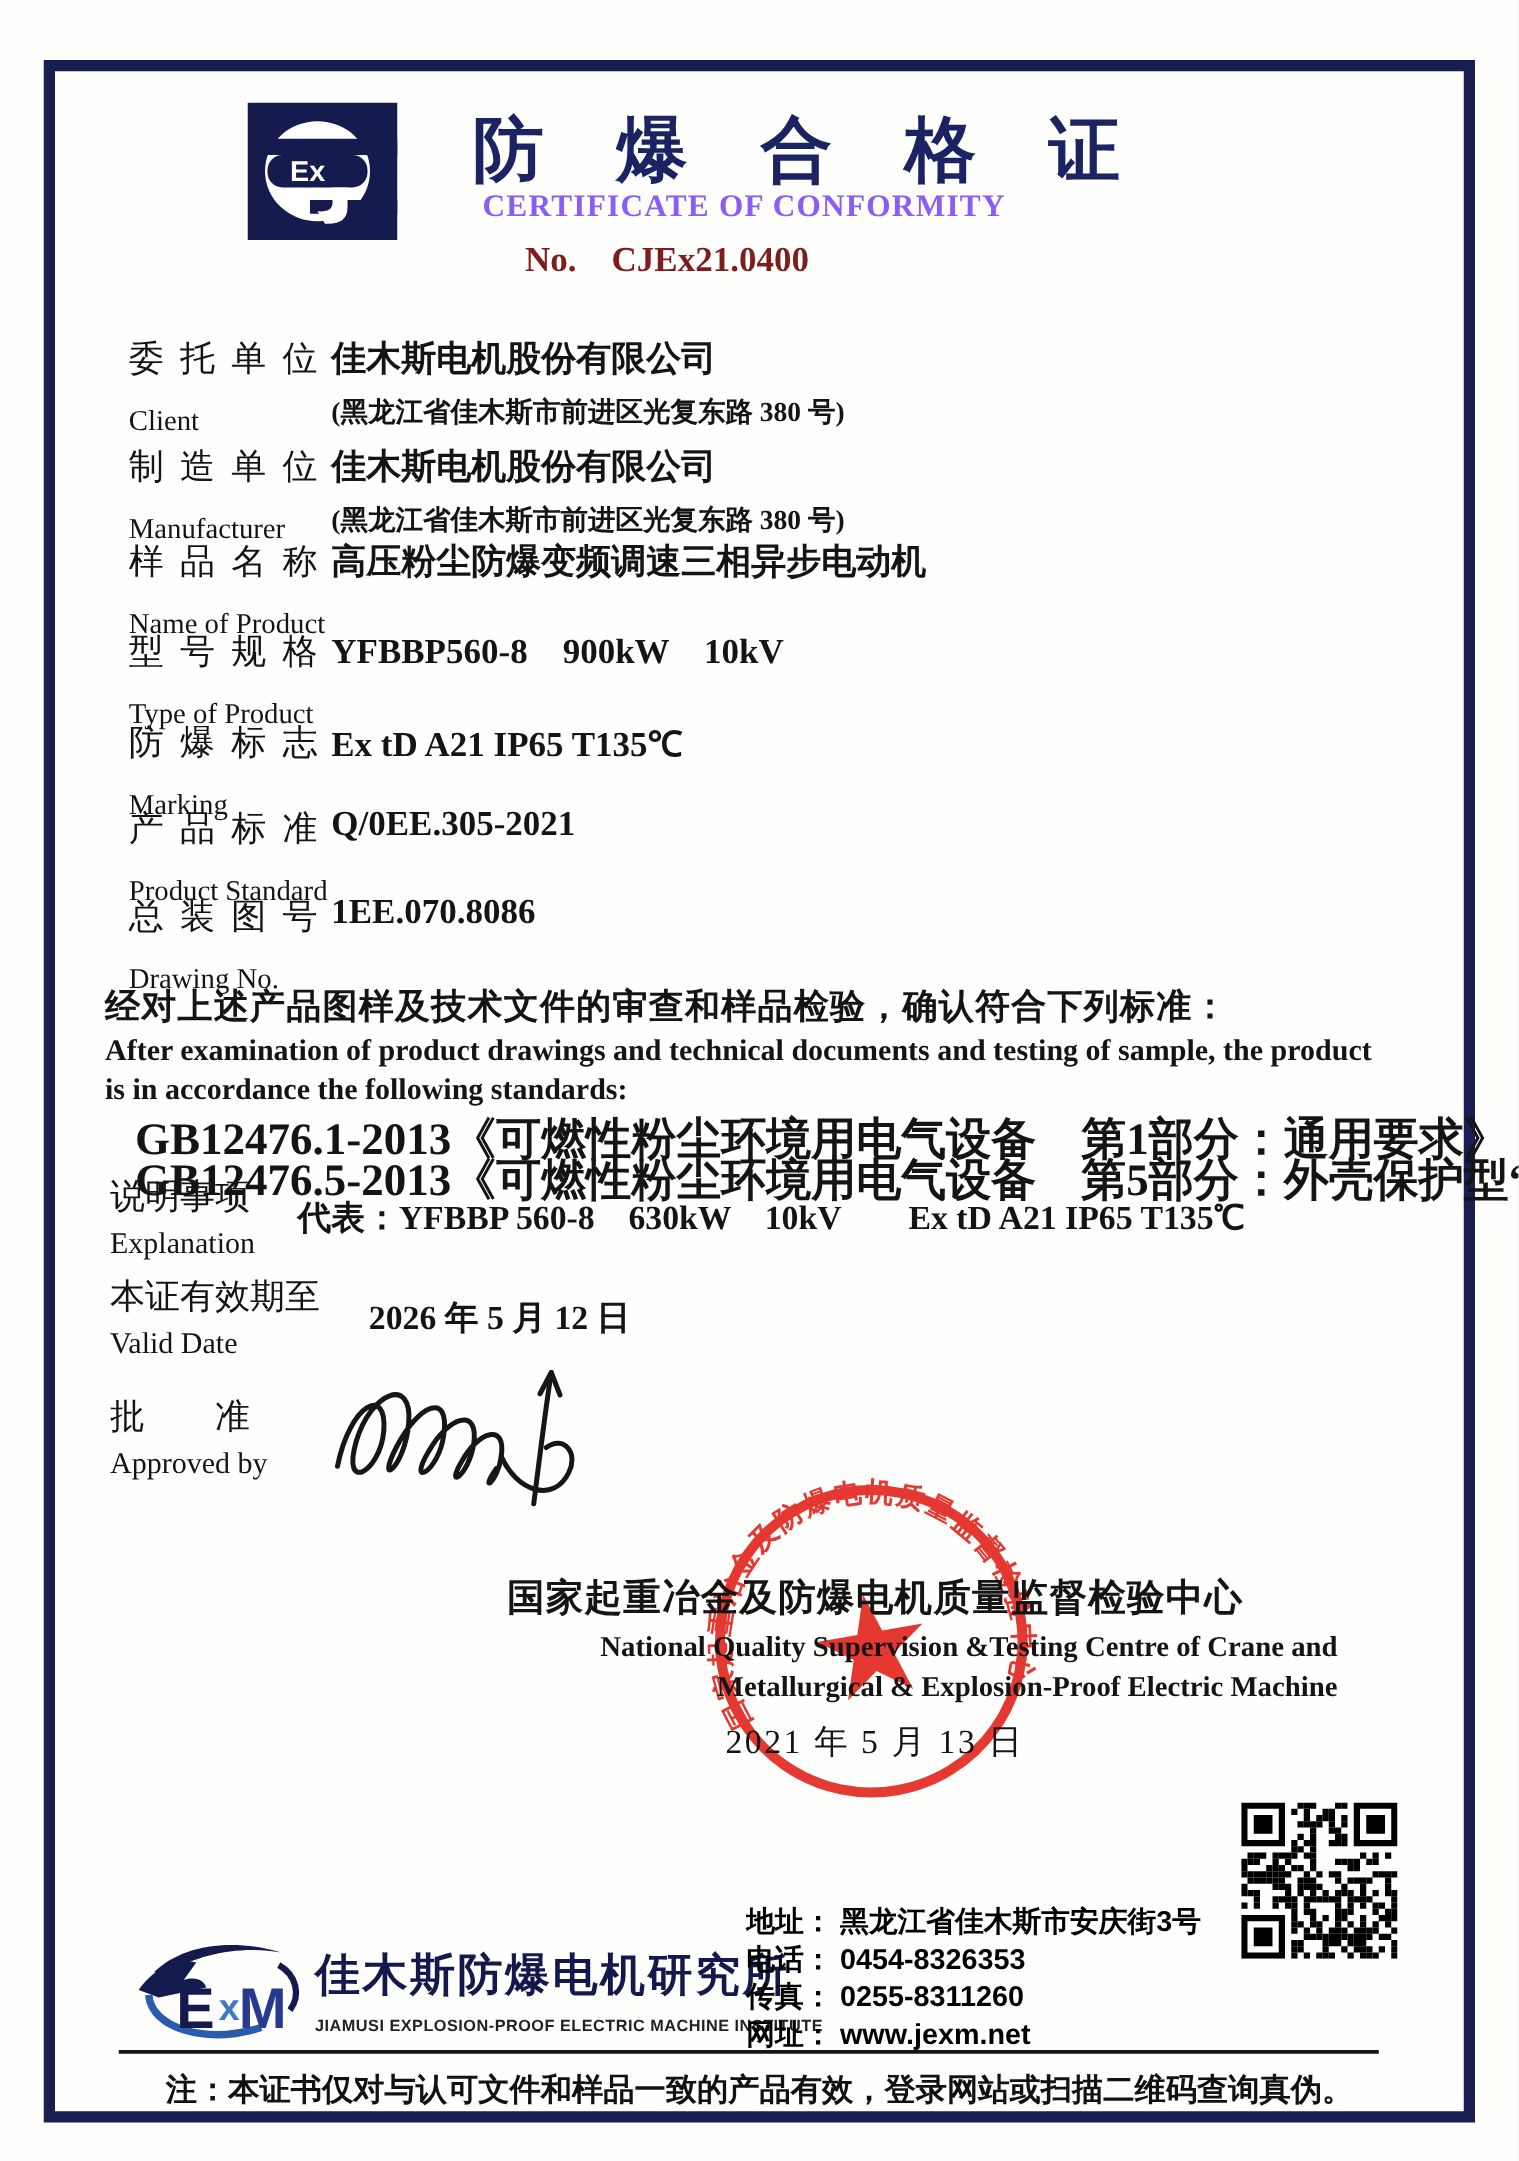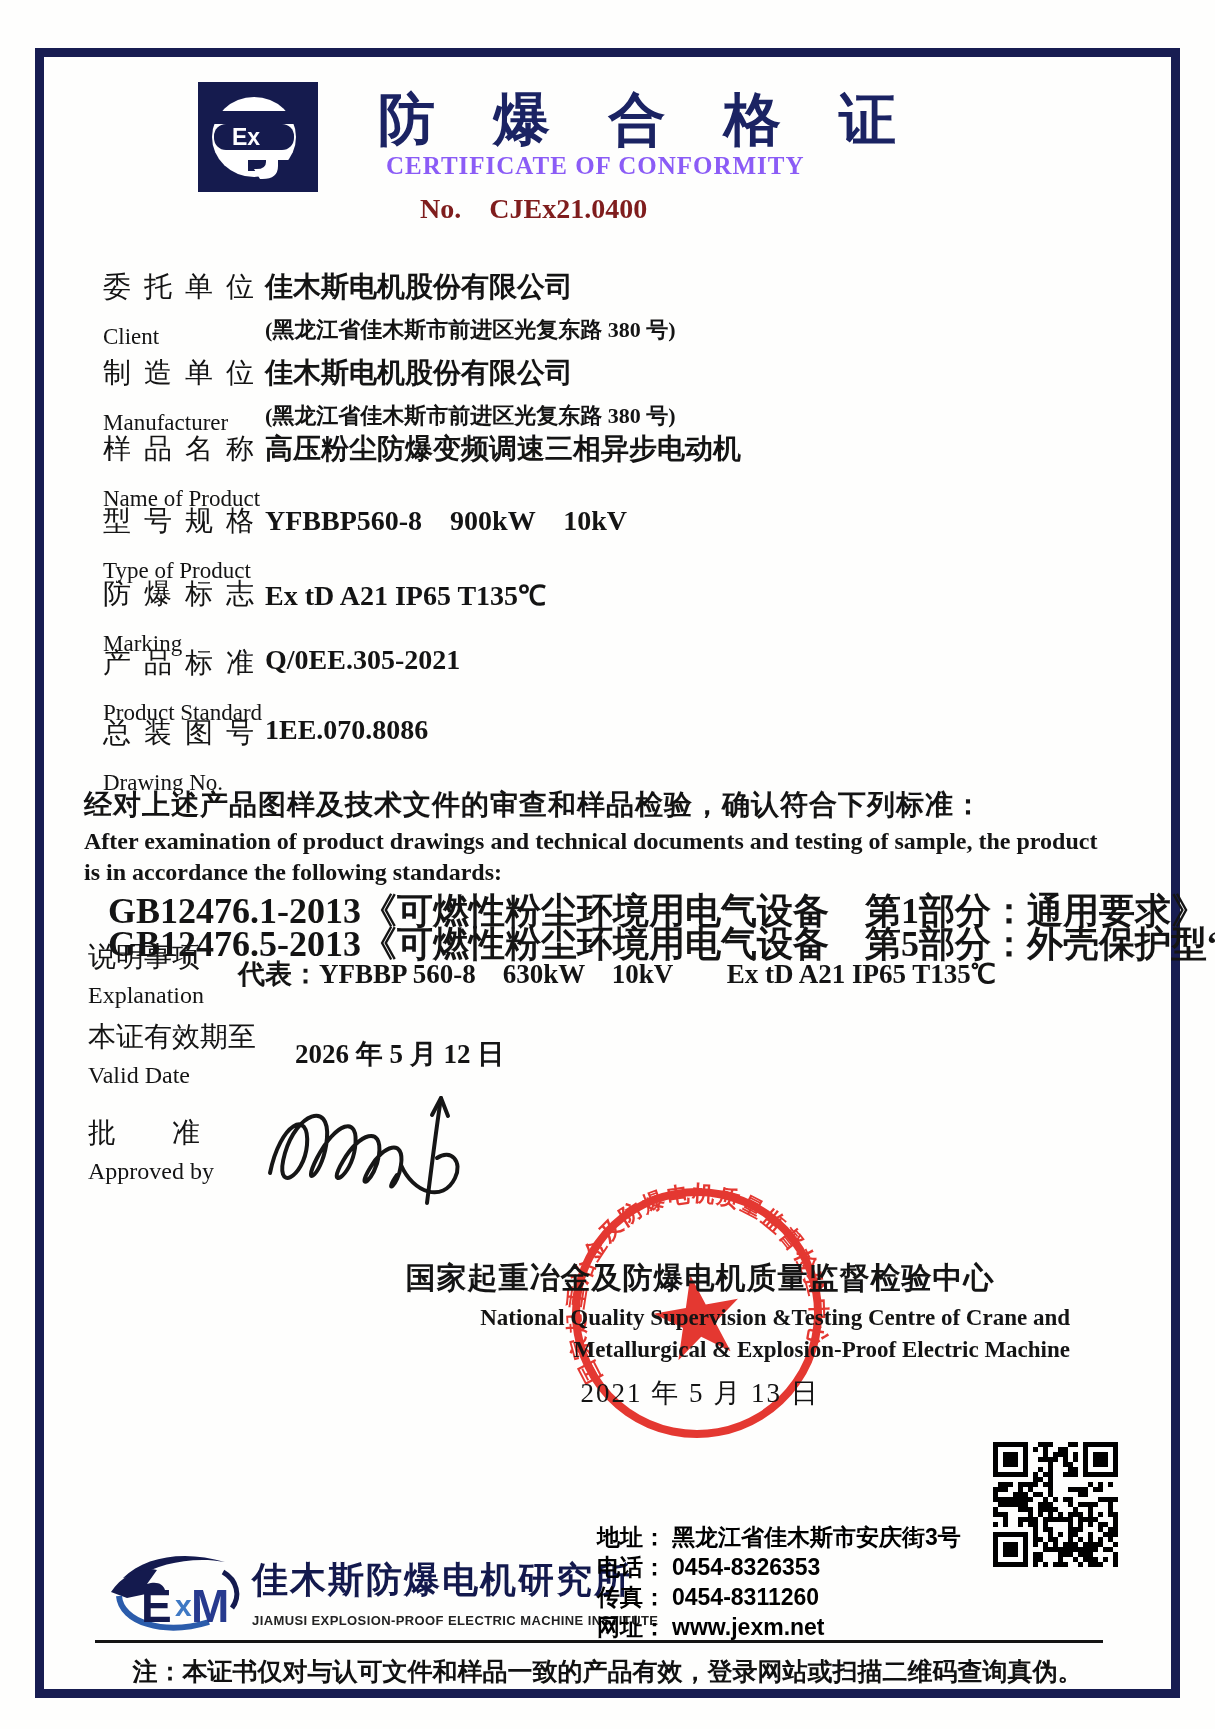--- a/index.html
+++ b/index.html
@@ -461,20 +461,20 @@
     <div class="inst-cn">佳木斯防爆电机研究所</div>
     <div class="inst-en">JIAMUSI EXPLOSION-PROOF ELECTRIC MACHINE INSTITUTE</div>
   </div>
 
   <div class="contact">
     <div class="contact-row">
       <span class="c-label">地址：</span><span>黑龙江省佳木斯市安庆街3号</span></div>
     <div class="contact-row">
       <span class="c-label">电话：</span><span>0454-8326353</span></div>
     <div class="contact-row">
-      <span class="c-label">传真：</span><span>0454-8311260</span></div>
+      <span class="c-label">传真：</span><span>0255-8311260</span></div>
     <div class="contact-row">
       <span class="c-label">网址：</span><span>www.jexm.net</span></div>
   </div>
 
   <div class="divider"></div>
   <div class="note">注：本证书仅对与认可文件和样品一致的产品有效，登录网站或扫描二维码查询真伪。</div>
 </div>
 
 </body></html>

